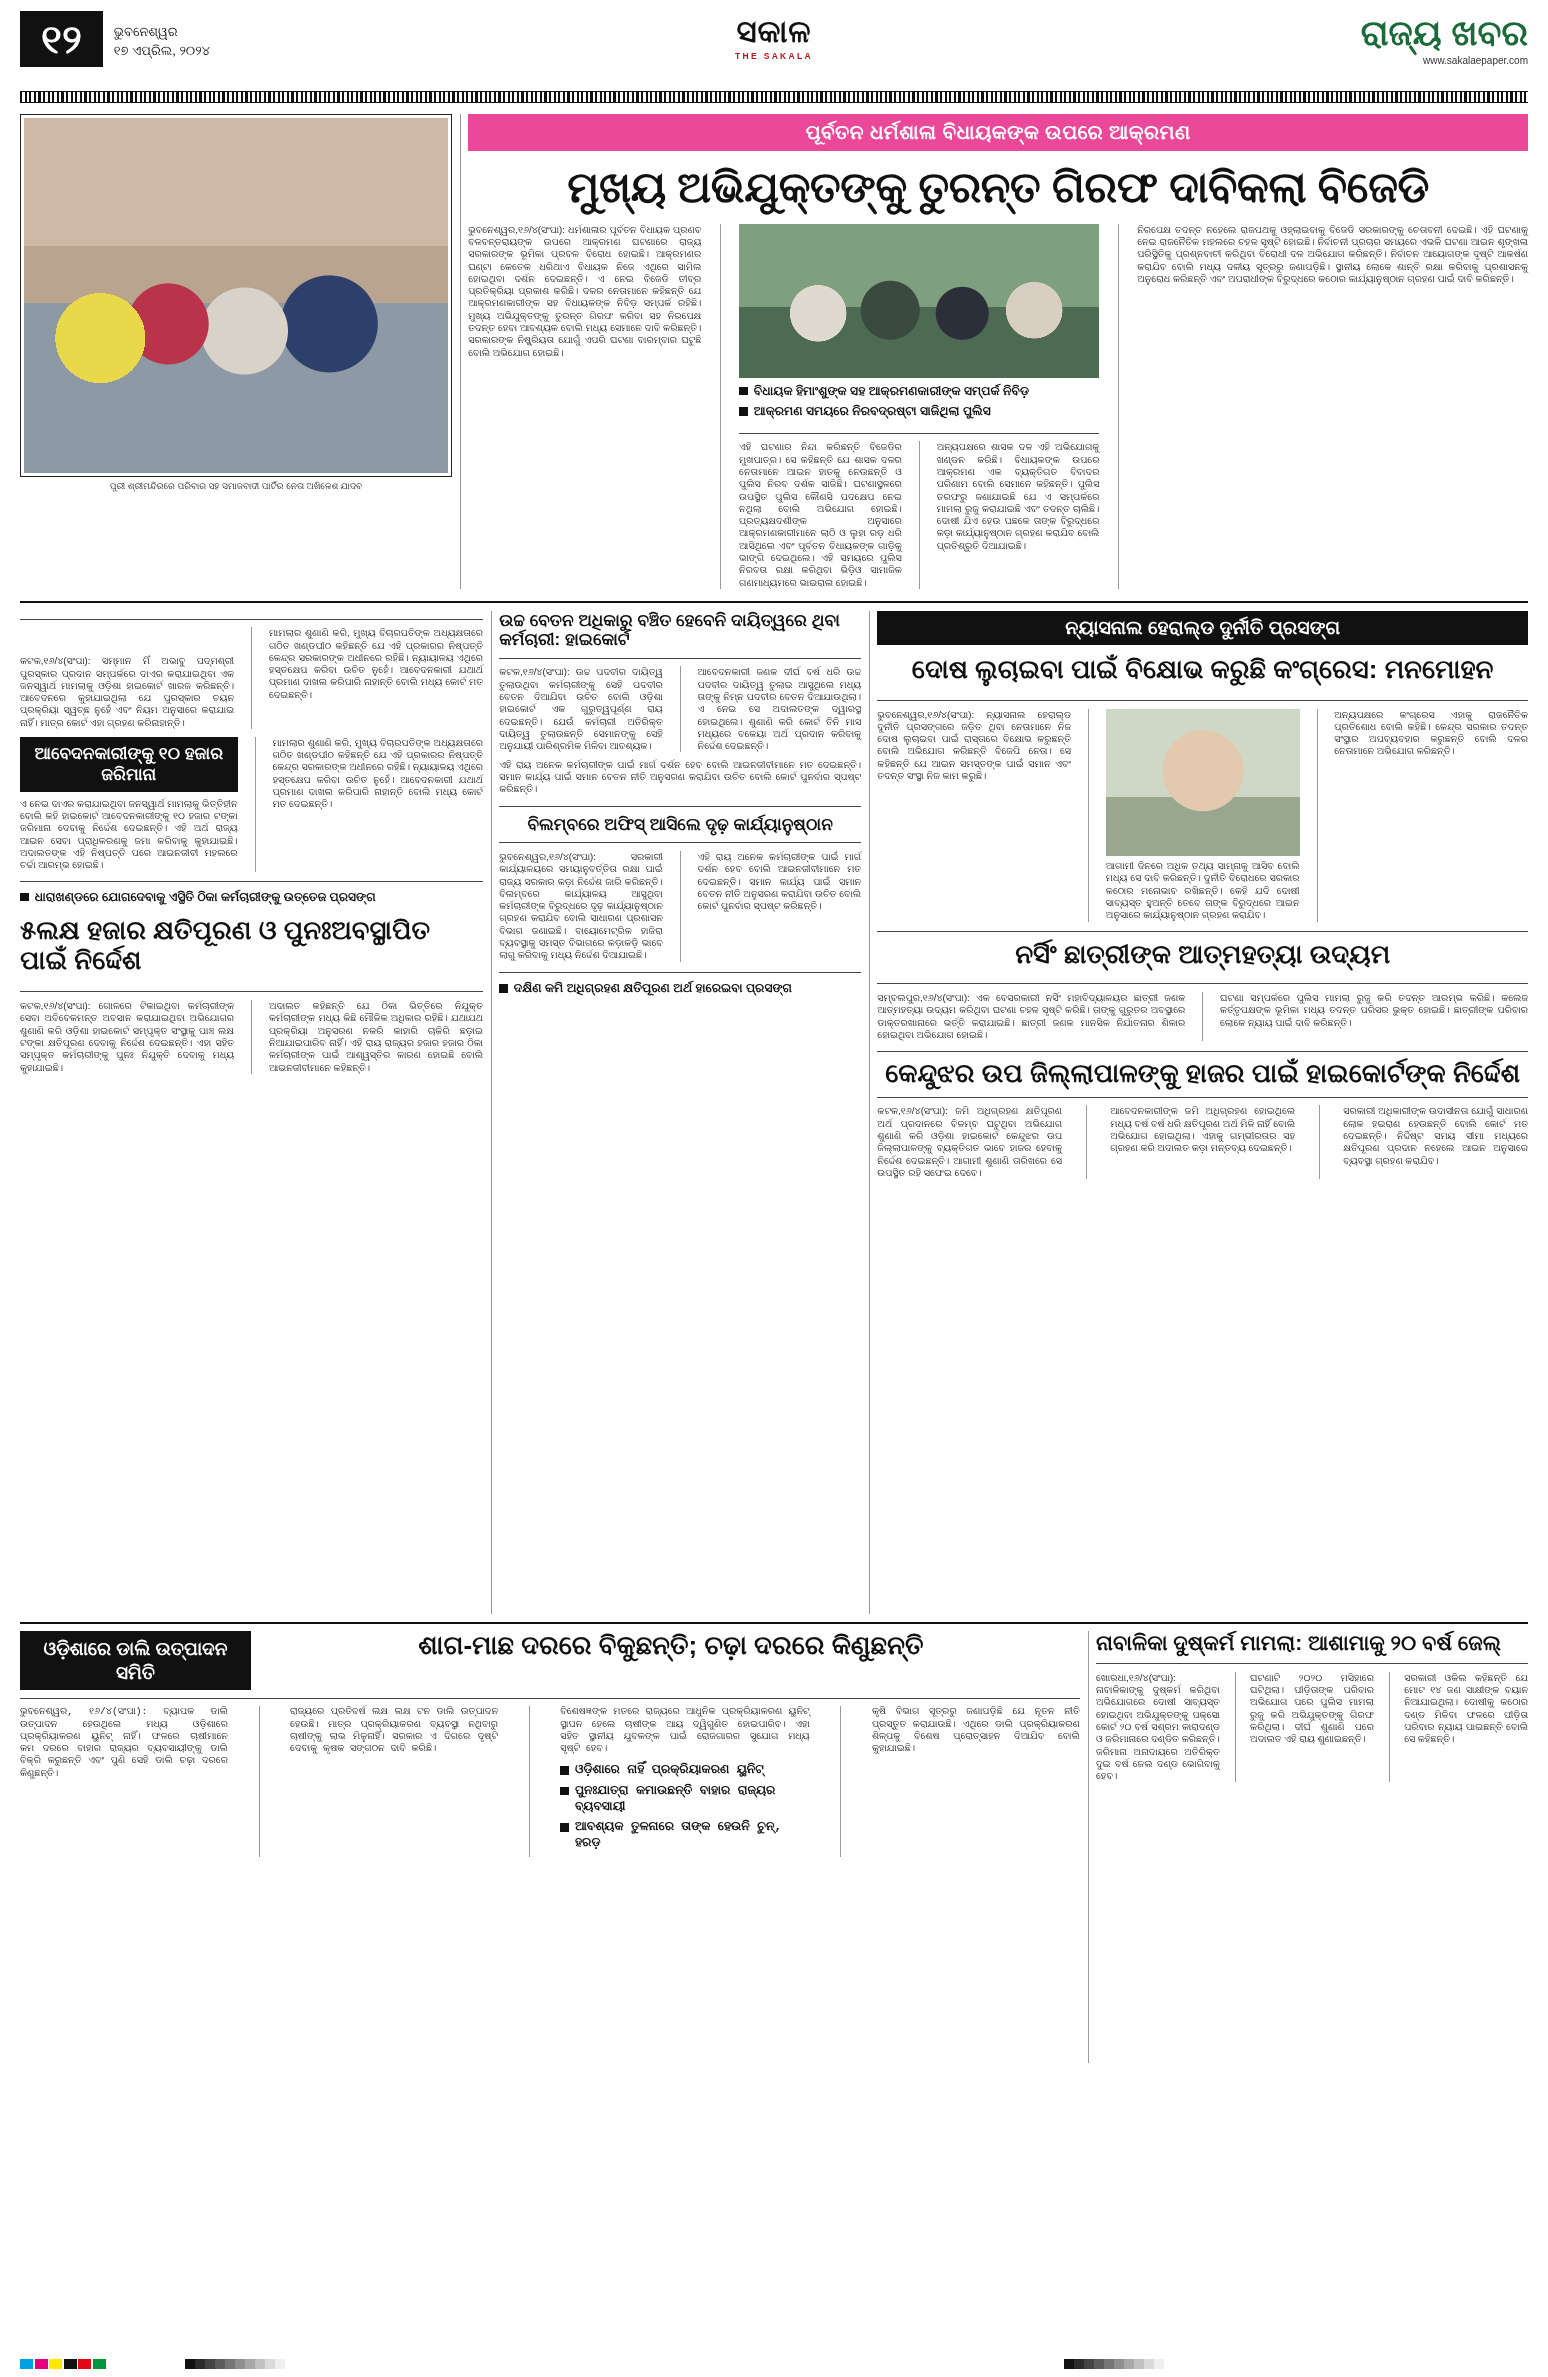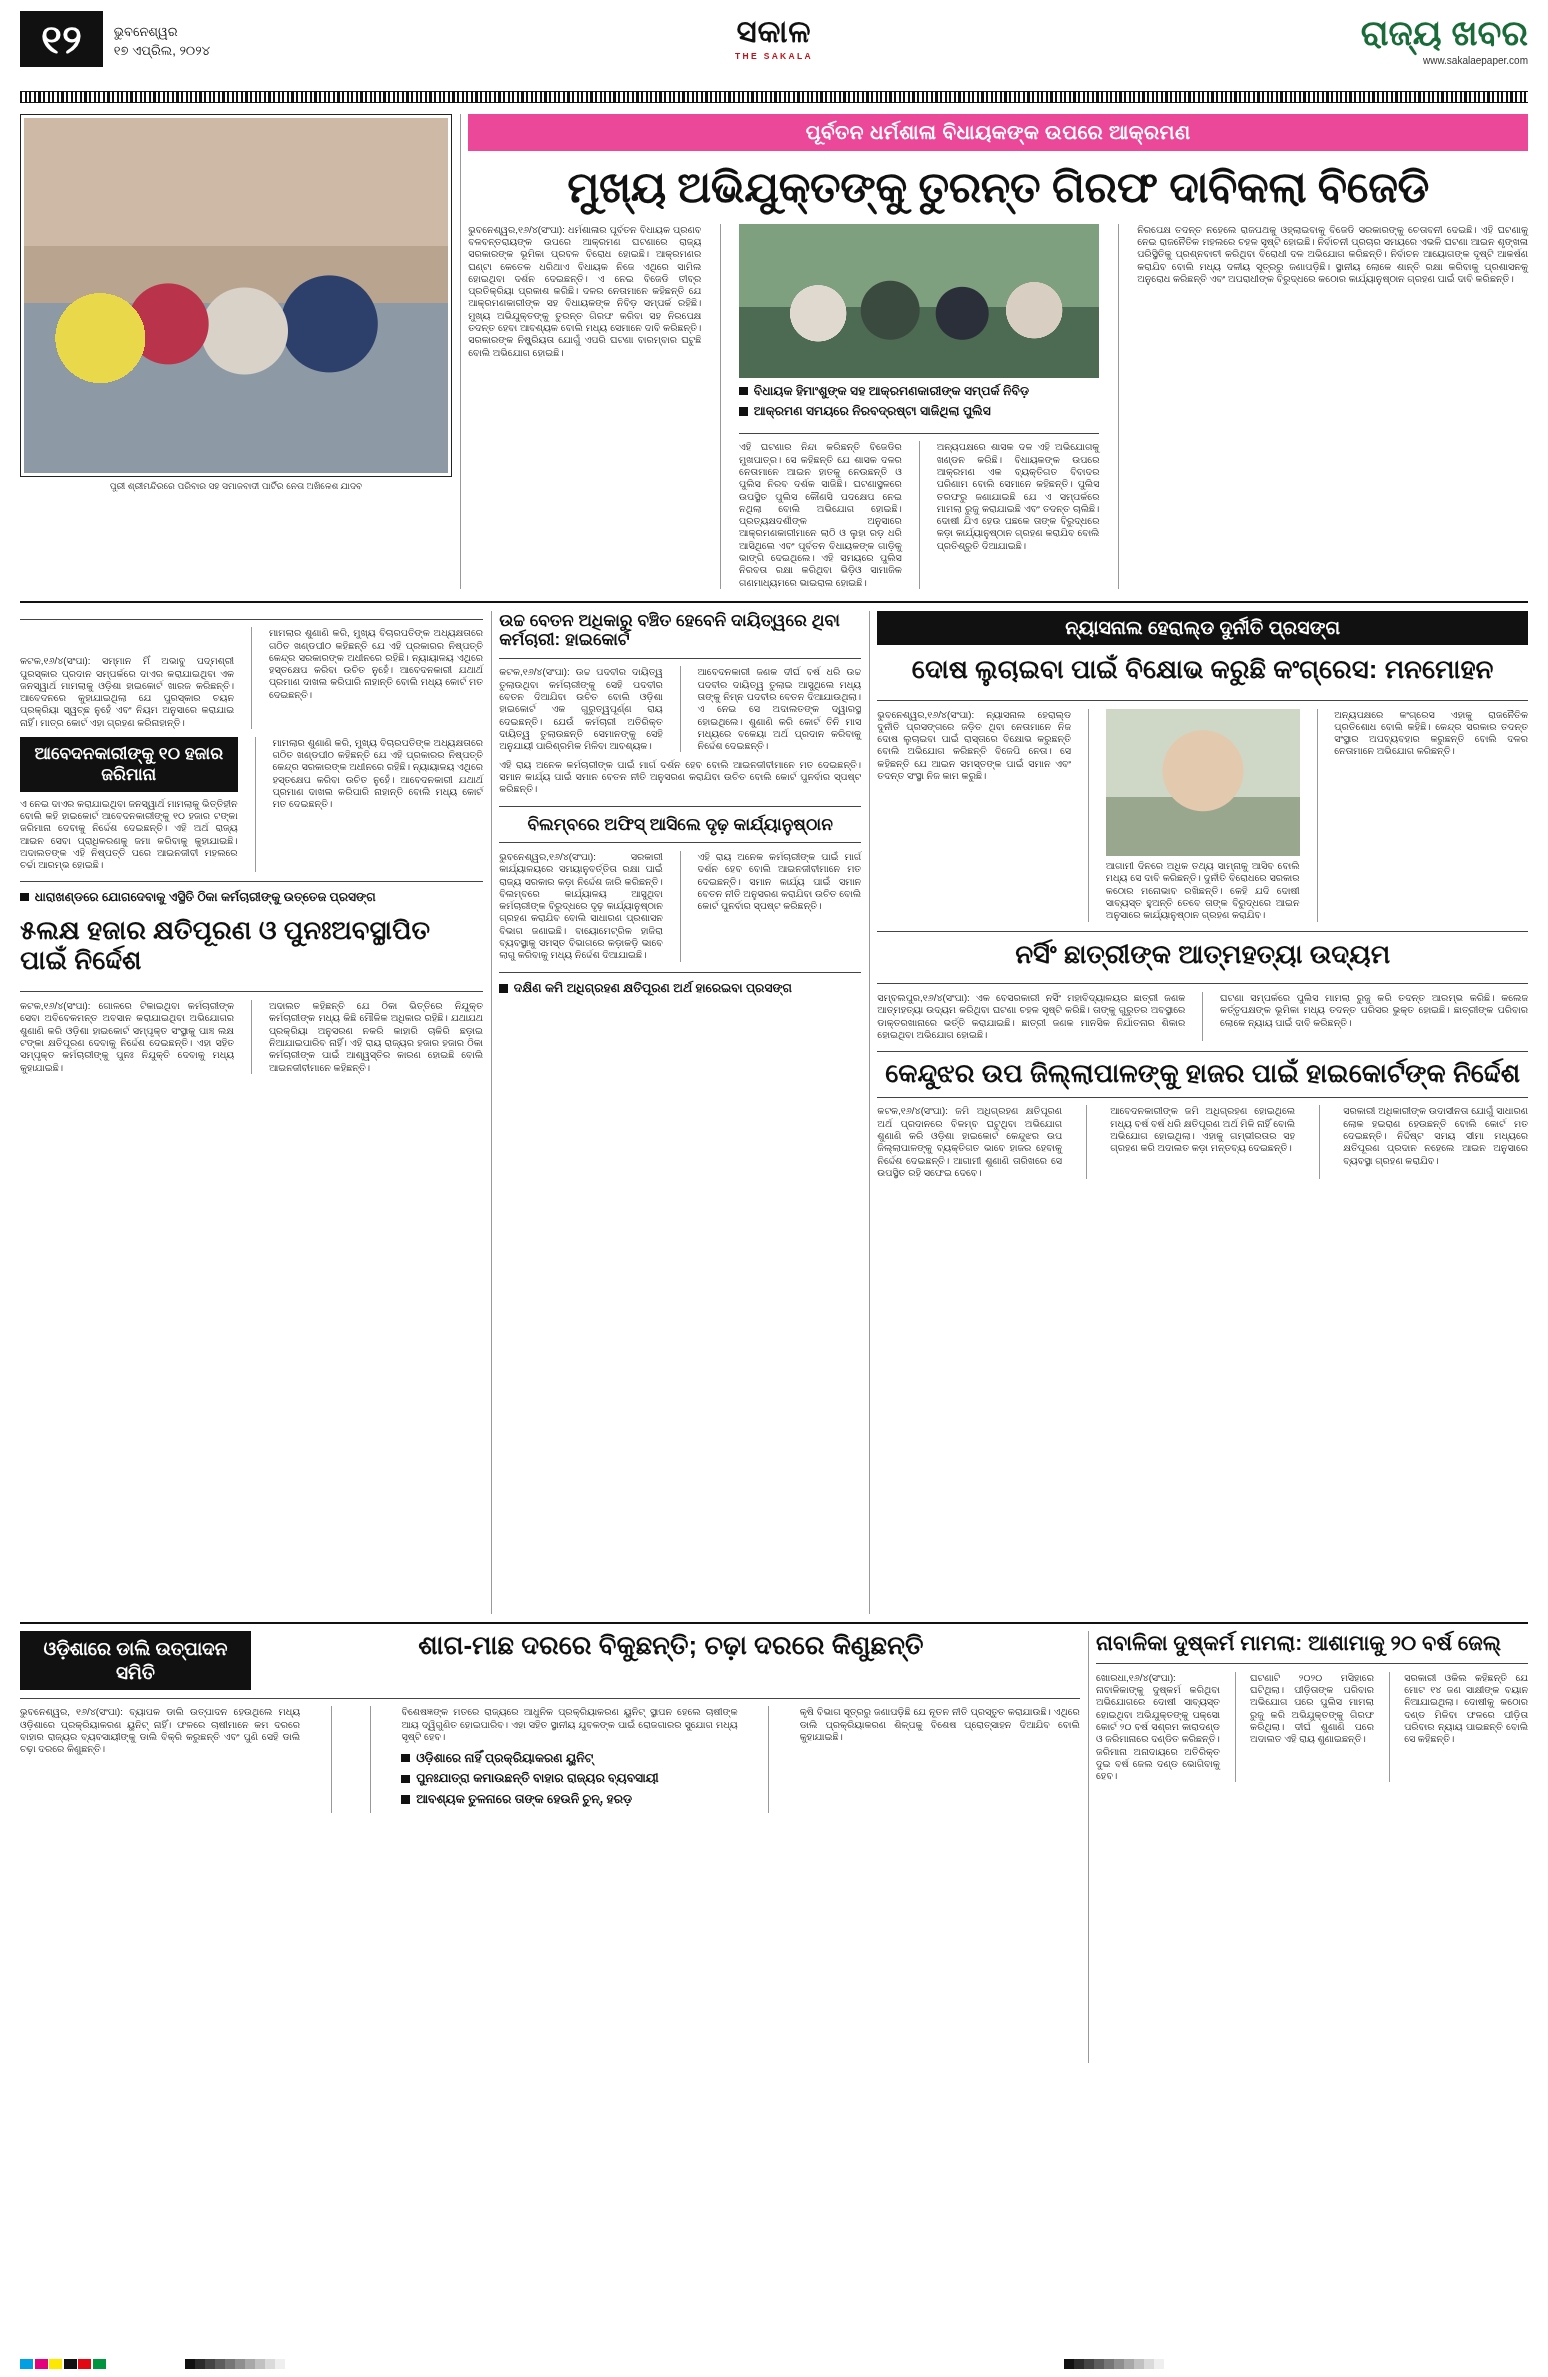--- a/index.html
+++ b/index.html
@@ -391,23 +391,24 @@
 
   <div class="row" style="height:432px;">
 
     <div class="col" style="flex:1;">
       <div class="row" style="align-items:flex-start; gap:10.8px;">
         <div class="blackbar" style="width:231px; font-size:18.5px; line-height:1.25;">ଓଡ଼ିଶାରେ ଡାଲି ଉତ୍ପାଦନ ସମିତି</div>
         <div class="headline h-xl" style="flex:1; text-align:center;">ଶାଗ-ମାଛ ଦରରେ ବିକୁଛନ୍ତି; ଚଢ଼ା ଦରରେ କିଣୁଛନ୍ତି</div>
       </div>
       <div class="hline"></div>
 
-      <div class="row" style="gap:23px;">
+      <div class="row" style="gap:23px;font-family:Liberation Mono, monospace;">
         <div class="txt" style="flex:1;">ଭୁବନେଶ୍ୱର, ୧୬/୪(ସଂପା): ବ୍ୟାପକ ଡାଲି ଉତ୍ପାଦନ ହେଉଥିଲେ ମଧ୍ୟ ଓଡ଼ିଶାରେ ପ୍ରକ୍ରିୟାକରଣ ୟୁନିଟ୍ ନାହିଁ। ଫଳରେ ଚାଷୀମାନେ କମ ଦରରେ ବାହାର ରାଜ୍ୟର ବ୍ୟବସାୟୀଙ୍କୁ ଡାଲି ବିକ୍ରି କରୁଛନ୍ତି ଏବଂ ପୁଣି ସେହି ଡାଲି ଚଢ଼ା ଦରରେ କିଣୁଛନ୍ତି।</div>
         <div class="vline"></div>
+        <div class="txt" style="flex:1;">ରାଜ୍ୟରେ ପ୍ରତିବର୍ଷ ଲକ୍ଷ ଲକ୍ଷ ଟନ ଡାଲି ଉତ୍ପାଦନ ହେଉଛି। ମାତ୍ର ପ୍ରକ୍ରିୟାକରଣ ବ୍ୟବସ୍ଥା ନଥିବାରୁ ଚାଷୀଙ୍କୁ ଲାଭ ମିଳୁନାହିଁ। ସରକାର ଏ ଦିଗରେ ଦୃଷ୍ଟି ଦେବାକୁ କୃଷକ ସଙ୍ଗଠନ ଦାବି କରିଛି।</div>
         <div class="vline"></div>
         <div class="col" style="flex:1.2;">
           <div class="txt">ବିଶେଷଜ୍ଞଙ୍କ ମତରେ ରାଜ୍ୟରେ ଆଧୁନିକ ପ୍ରକ୍ରିୟାକରଣ ୟୁନିଟ୍ ସ୍ଥାପନ ହେଲେ ଚାଷୀଙ୍କ ଆୟ ଦ୍ୱିଗୁଣିତ ହୋଇପାରିବ। ଏହା ସହିତ ସ୍ଥାନୀୟ ଯୁବକଙ୍କ ପାଇଁ ରୋଜଗାରର ସୁଯୋଗ ମଧ୍ୟ ସୃଷ୍ଟି ହେବ।</div>
           <div class="bullets" style="margin-top:7.7px;">
             <div class="bullet">
               <span class="sq"></span>
               <span>ଓଡ଼ିଶାରେ ନାହିଁ ପ୍ରକ୍ରିୟାକରଣ ୟୁନିଟ୍</span>
             </div>
             <div class="bullet">
               <span class="sq"></span>

